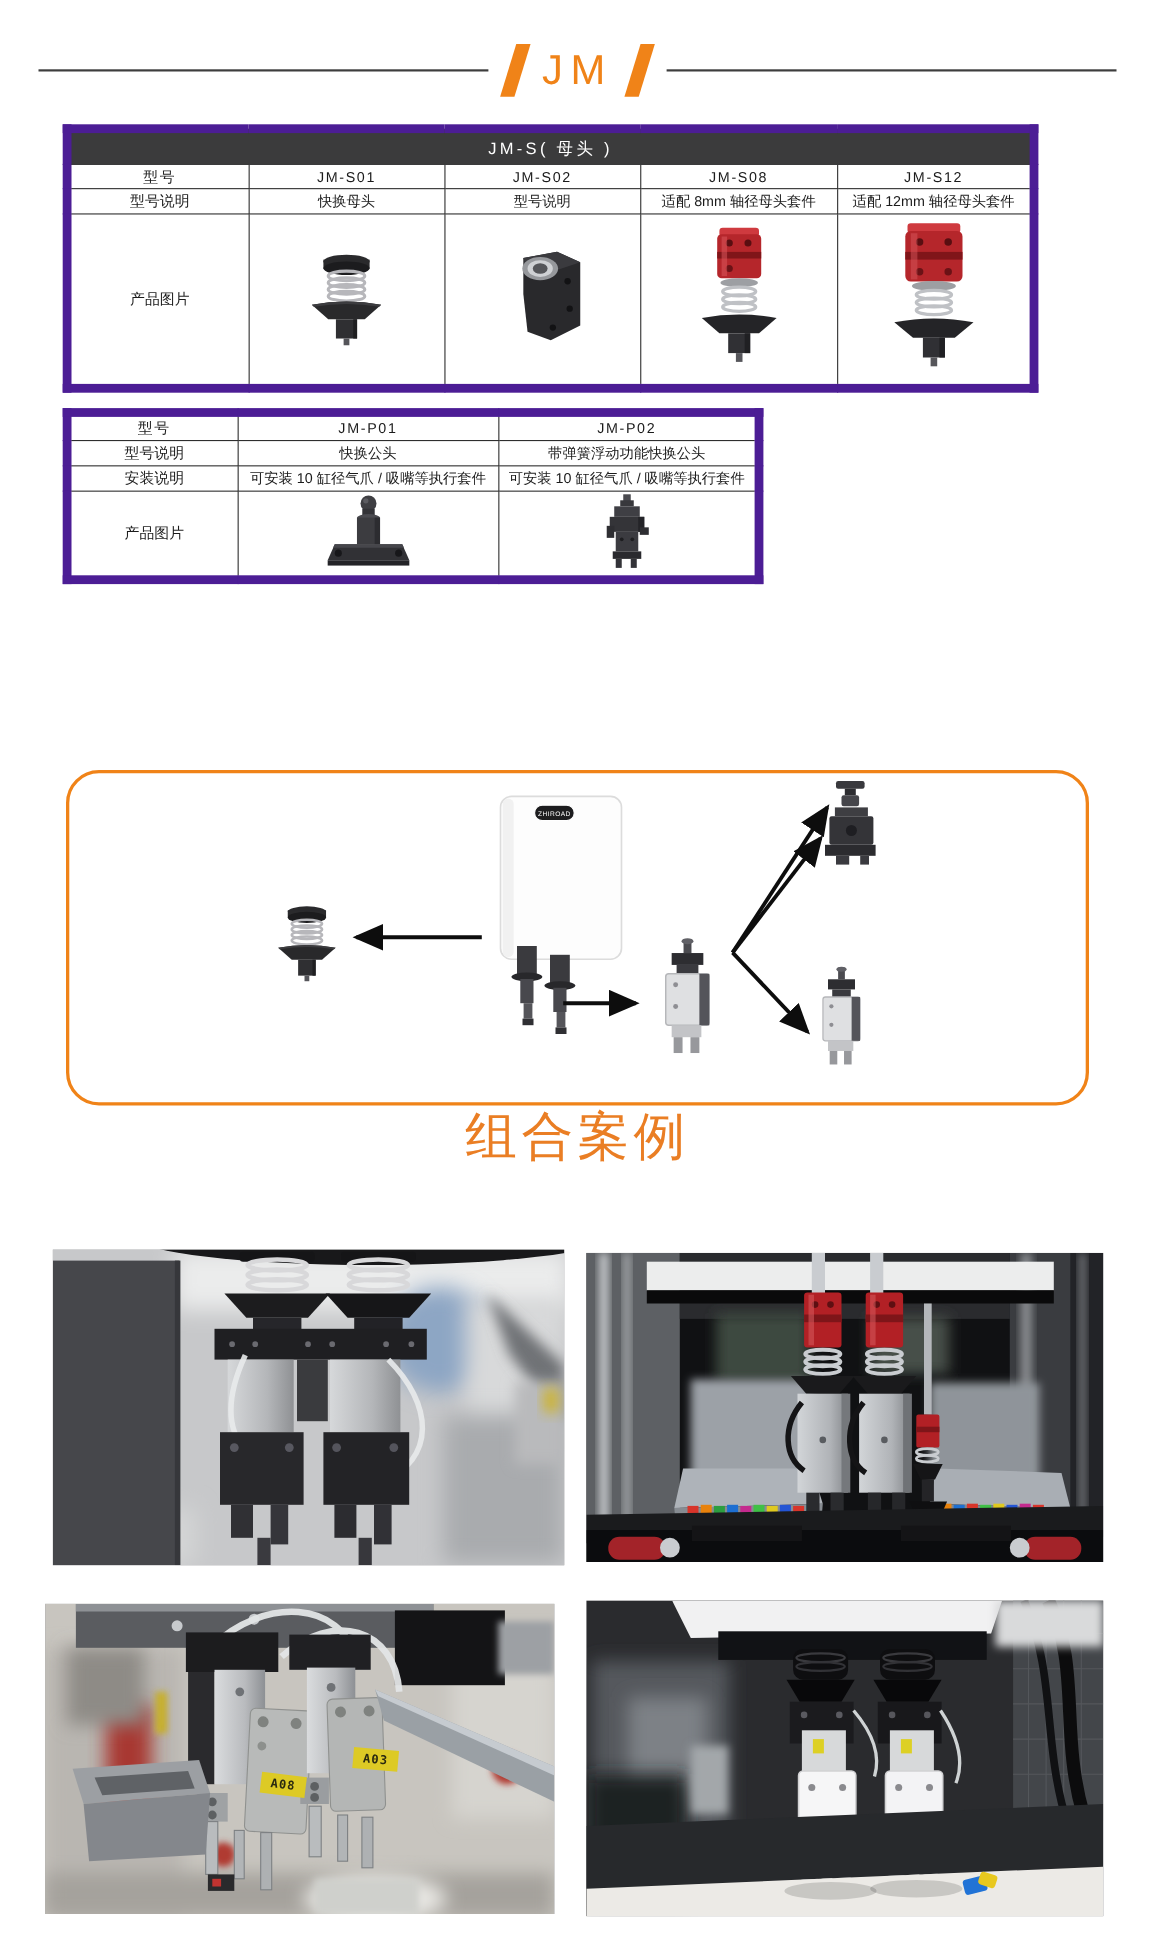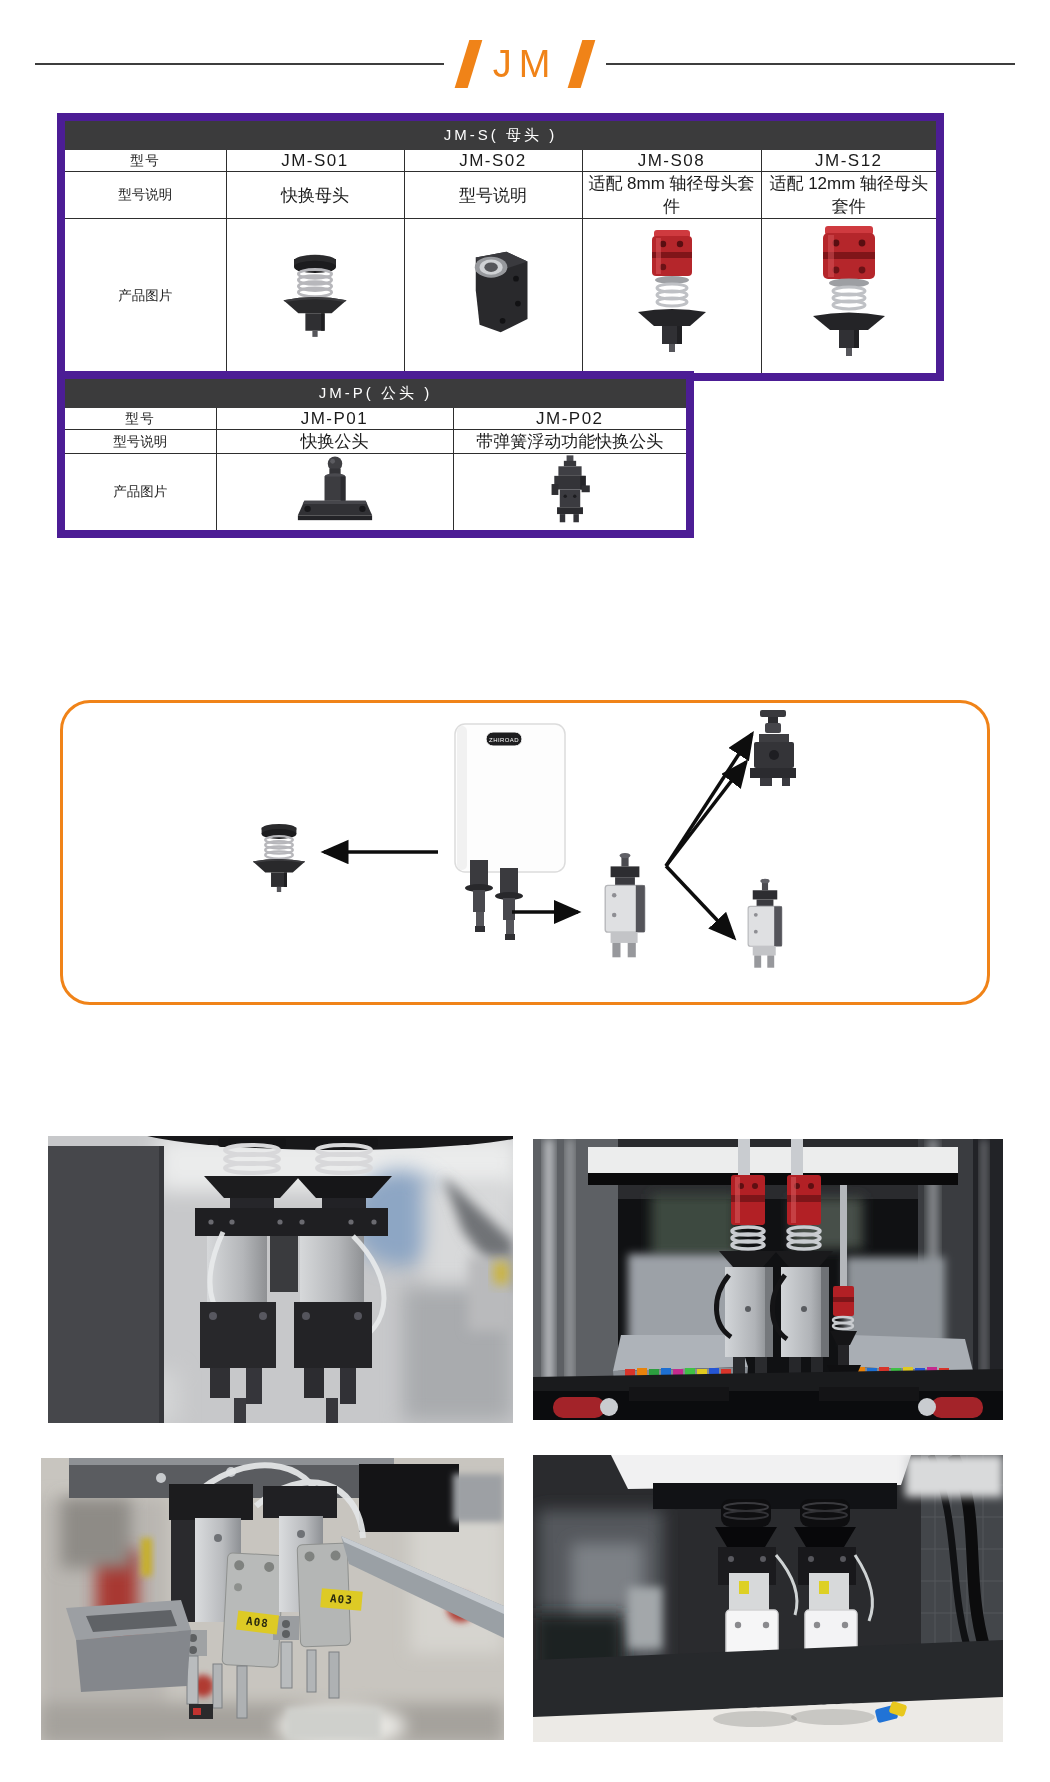--- a/index.html
+++ b/index.html
@@ -10,21 +10,21 @@
   .hdr{position:absolute;left:0;top:34px;width:100%;height:60px;display:flex;align-items:center;padding:0 35px;box-sizing:border-box;}
   .hline{flex:1;height:2px;background:#3d3d3d;}
   .slash{width:13px;height:48px;background:#F08318;transform:skewX(-17deg);margin:0 18px;flex:none;}
   .htitle{font-size:38px;letter-spacing:5px;color:#2d2d2d;white-space:nowrap;display:flex;align-items:center;font-weight:400;}
   .brand{color:#F08318;letter-spacing:7px;}
 
   
   table{border-collapse:collapse;position:absolute;table-layout:fixed;border:8px solid #4c1d95;}
   .tblS{left:57px;top:113px;width:879px;}
   .tblP{left:57px;top:371px;width:629px;}
-  td{border:1px solid #2e2e2e;text-align:center;vertical-align:middle;color:#1b1b1b;font-size:17px;padding:0 2px;background:#fff;}
+  td{border:1px solid #2e2e2e;text-align:center;vertical-align:middle;color:#1b1b1b;font-size:13px;padding:0 2px;background:#fff;}
   tr.thead td{background:#3b3b3c;color:#fff;font-size:15px;letter-spacing:3px;height:28px;border-color:#3b3b3c;}
   .mrow td{height:21px;letter-spacing:1.5px;}
   .drow td{height:22px;}
   .irowS td{height:154px;}
   .irowP td{height:76px;}
   .lblcol{font-size:13.5px;margin-left:22px;}
 
   
   .diagbox{position:absolute;left:60px;top:700px;width:930px;height:305px;border:3px solid #F08318;border-radius:30px;box-sizing:border-box;background:#fff;}
   svg.diag{position:absolute;left:60px;top:700px;width:930px;height:305px;}
@@ -212,32 +212,34 @@
   </tbody>
     </table>
 
   <table class="tblP">
     <colgroup>
         <col style="width:155px">
         <col style="width:237px">
         <col style="width:237px">
       </colgroup>
     <tbody>
-        <tr class="thead">
-          <td colspan="3">JM-P( 公头 )</td>
-        </tr>
     <tr class="mrow">
       <td class="lblcol">型号</td>
       <td>JM-P01</td>
       <td>JM-P02</td>
     </tr>
     <tr class="drow">
       <td class="lblcol">型号说明</td>
       <td>快换公头</td>
       <td>带弹簧浮动功能快换公头</td>
+    </tr>
+    <tr class="drow">
+      <td class="lblcol">安装说明</td>
+      <td>可安装 10 缸径气爪 / 吸嘴等执行套件</td>
+      <td>可安装 10 缸径气爪 / 吸嘴等执行套件</td>
     </tr>
     <tr class="irowP">
       <td class="lblcol">产品图片</td>
       <td><svg width="78" height="71" viewBox="0 0 96 88">
               <use href="#sym-male1"></use>
             </svg></td>
       <td><svg width="62" height="71" viewBox="0 0 90 104">
               <use href="#sym-male2"></use>
             </svg></td>
     </tr>
@@ -293,20 +295,21 @@
 
     <g stroke="#0d0d0d" stroke-width="3.5">
       <line x1="378" y1="152" x2="264" y2="152" marker-end="url(#ah)"></line>
       <line x1="452" y1="212" x2="518" y2="212" marker-end="url(#ah)"></line>
       <line x1="606" y1="166" x2="692" y2="34" marker-end="url(#ah)"></line>
       <line x1="606" y1="166" x2="686" y2="62" marker-end="url(#ah)"></line>
       <line x1="606" y1="166" x2="674" y2="238" marker-end="url(#ah)"></line>
     </g>
   </svg>
 
+  <div class="sechead">组合案例</div>
 
   <div class="photo" id="p1">
     <svg viewBox="0 0 465 287" preserveAspectRatio="none">
       <defs>
         <filter id="b6" x="-40%" y="-40%" width="180%" height="180%">
             <feGaussianBlur stdDeviation="6"></feGaussianBlur>
           </filter>
         <filter id="b10" x="-40%" y="-40%" width="180%" height="180%">
             <feGaussianBlur stdDeviation="10"></feGaussianBlur>
           </filter>

